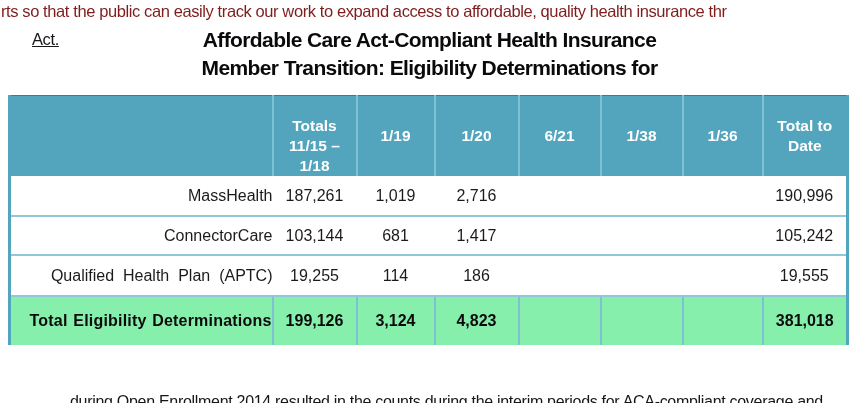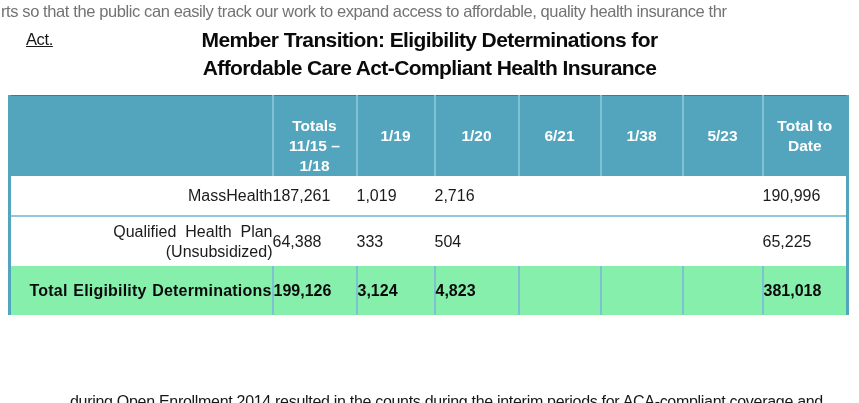--- a/index.html
+++ b/index.html
@@ -5,24 +5,24 @@
   * { margin: 0; padding: 0; box-sizing: border-box; }
   html, body { width: 859px; height: 403px; overflow: hidden; background: #ffffff; }
   body {
     position: relative;
     font-family: "Liberation Sans", sans-serif;
     color: #1b1b1b;
   }
   .top-text {
     position: absolute; top: 2px; left: 1px;
     font-size: 16.5px; letter-spacing: -0.4px;
-    white-space: nowrap; color: #737373;
+    white-space: nowrap; color: #7f1d1d;
   }
   .act-text {
-    position: absolute; top: 30px; left: 26px;
+    position: absolute; top: 30px; left: 32px;
     font-size: 16.5px; letter-spacing: -0.4px; color: #161616; text-decoration: underline;
   }
   .title {
     position: absolute; top: 26px; left: 0; width: 859px;
     text-align: center; font-weight: bold; font-size: 21px;
     letter-spacing: -0.6px; line-height: 28px; color: #0a0a0a;
   }
   table.elig {
     position: absolute; top: 95px; left: 8px;
     border-collapse: collapse; table-layout: fixed;
@@ -34,21 +34,21 @@
   th {
     background: #53a5bd; color: #ffffff; font-weight: bold;
     font-size: 15.5px; text-align: center; vertical-align: middle;
     border-left: 2px solid #7ec1d2; line-height: 20px;
   }
   th:first-child { border-left: none; }
   th .wrap-narrow { display: inline-block; max-width: 64px; margin-top: 20px; }
   th .wrap-date   { display: inline-block; max-width: 62px; }
   tbody td {
     background: #ffffff; font-size: 16px; vertical-align: middle;
-    text-align: left; color: #1b1b1b;
+    text-align: center; color: #1b1b1b;
   }
   tbody tr.divided td { border-bottom: 2px solid #8fc8da; }
   td.label-cell {
     text-align: right; padding-left: 10px; word-spacing: 4.5px;
     line-height: 20px;
   }
   td.label-cell .lbl { display: inline-block; max-width: 235px; }
   tr.r1 { height: 40px; } tr.r2 { height: 39px; }
   tr.r3 { height: 41px; } tr.r4 { height: 50px; }
   tr.total { height: 49px; }
@@ -63,22 +63,22 @@
     white-space: nowrap; color: #161616;
   }
 </style>
 </head>
 <body>
 
 <div class="top-text">rts so that the public can easily track our work to expand access to affordable, quality health insurance thr</div>
 <div class="act-text">Act.</div>
 
 <div class="title">
+  <div>Affordable Care Act-Compliant Health Insurance</div>
   <div>Member Transition: Eligibility Determinations for</div>
-  <div>Affordable Care Act-Compliant Health Insurance</div>
 </div>
 
 <table class="elig">
   <colgroup>
     <col style="width:263px">
       <col style="width:84px">
       <col style="width:78px">
     <col style="width:84px">
       <col style="width:82px">
       <col style="width:82px">
@@ -86,44 +86,54 @@
       <col style="width:85px">
   </colgroup>
   <thead>
     <tr>
       <th></th>
       <th><span class="wrap-narrow">Totals 11/15 – 1/18</span></th>
       <th>1/19</th>
       <th>1/20</th>
       <th>6/21</th>
       <th>1/38</th>
-      <th>5/23</th>
+      <th>1/36</th>
       <th><span class="wrap-date">Total to Date</span></th>
     </tr>
   </thead>
   <tbody>
     <tr class="r1 divided">
       <td class="label-cell"><span class="lbl">MassHealth</span></td>
       <td>187,261</td>
       <td>1,019</td>
       <td>2,716</td>
       <td></td>
       <td></td>
       <td></td>
       <td>190,996</td>
     </tr>
-    <tr class="r4">
-      <td class="label-cell"><span class="lbl">Qualified Health Plan (Unsubsidized)</span></td>
-      <td>64,388</td>
-      <td>333</td>
-      <td>504</td>
+    <tr class="r2 divided">
+      <td class="label-cell"><span class="lbl">ConnectorCare</span></td>
+      <td>103,144</td>
+      <td>681</td>
+      <td>1,417</td>
       <td></td>
       <td></td>
       <td></td>
-      <td>65,225</td>
+      <td>105,242</td>
+    </tr>
+    <tr class="r3 divided">
+      <td class="label-cell"><span class="lbl">Qualified Health Plan (APTC)</span></td>
+      <td>19,255</td>
+      <td>114</td>
+      <td>186</td>
+      <td></td>
+      <td></td>
+      <td></td>
+      <td>19,555</td>
     </tr>
     <tr class="total">
       <td class="label-cell">Total Eligibility Determinations</td>
       <td>199,126</td>
       <td>3,124</td>
       <td>4,823</td>
       <td></td>
       <td></td>
       <td></td>
       <td>381,018</td>

